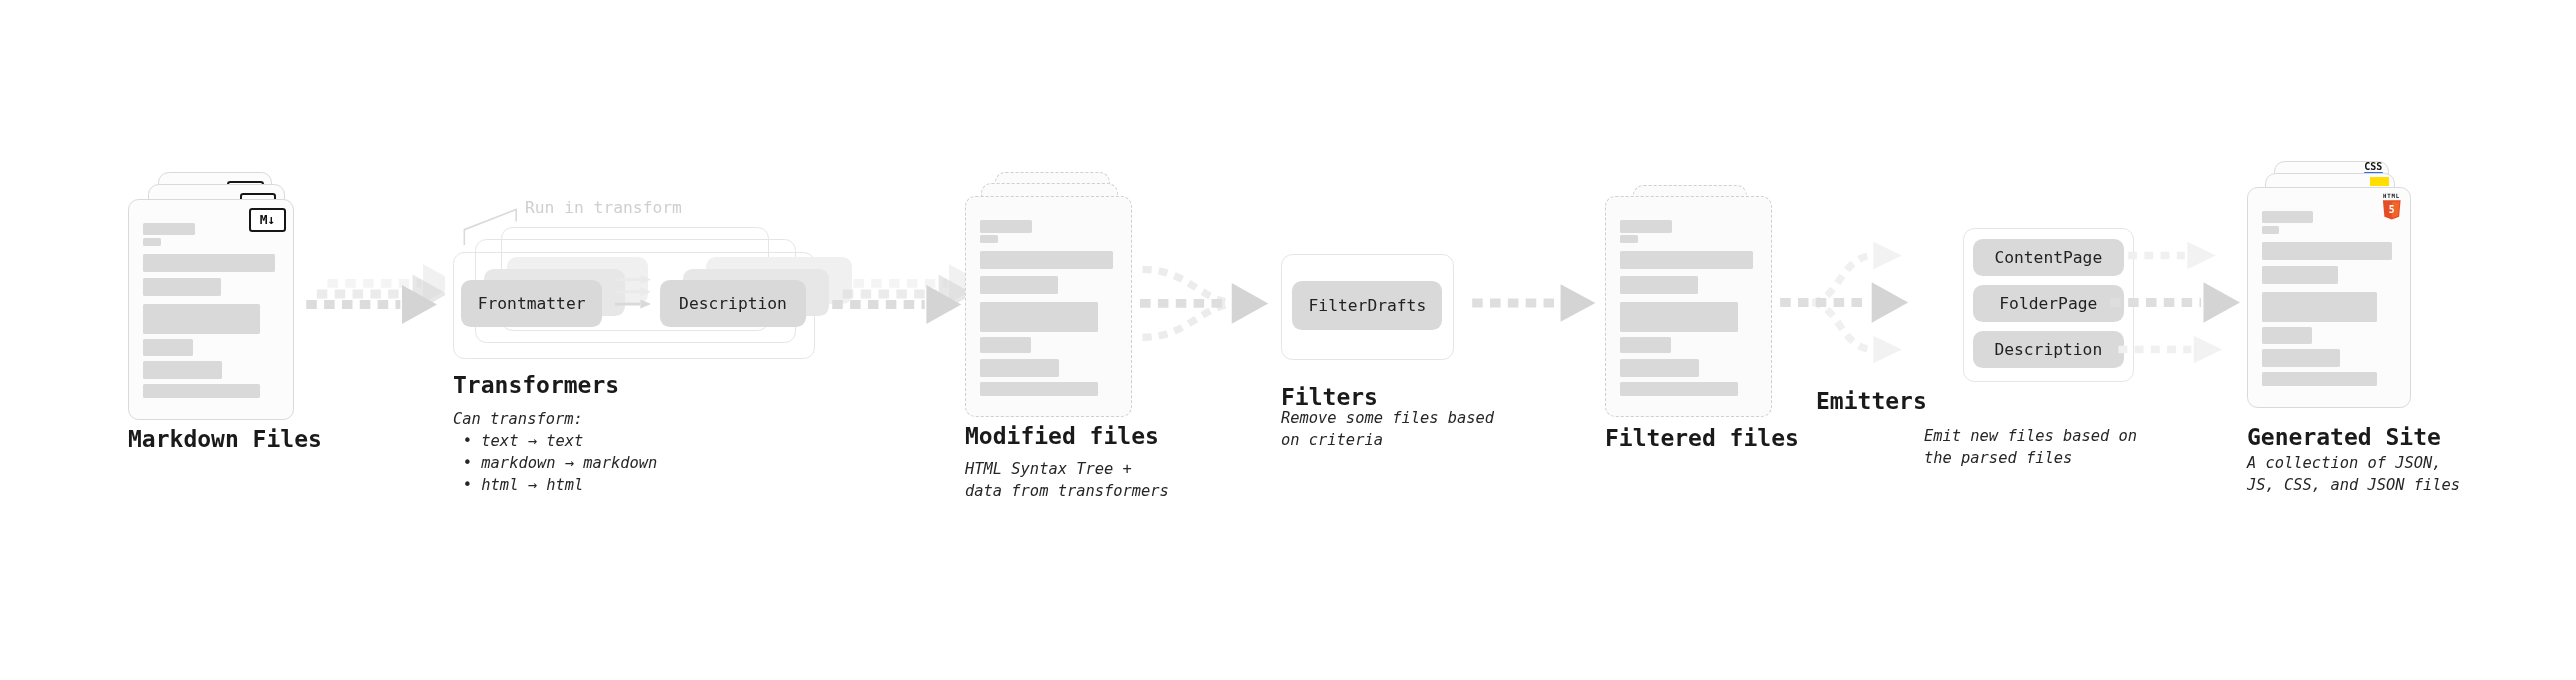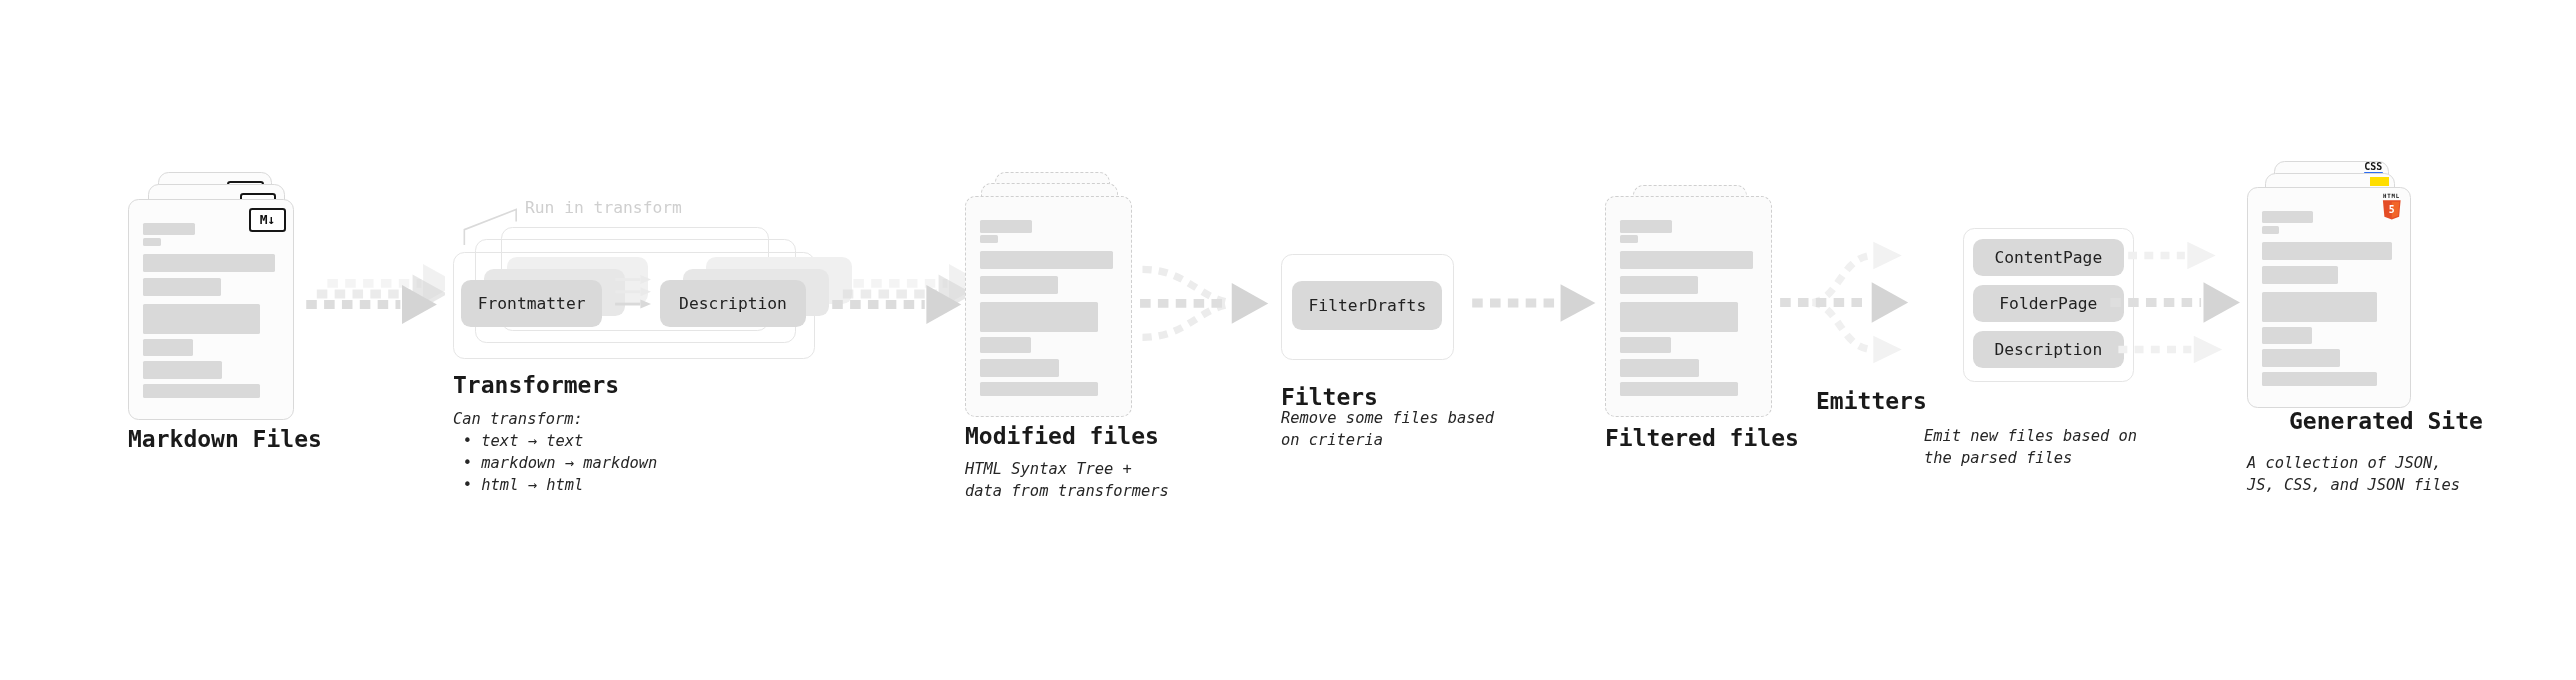--- a/index.html
+++ b/index.html
@@ -241,20 +241,20 @@
           <div class="bar" style="width: 13%; height: 8.1px; margin-top: 2.4px;"></div>
           <div class="bar" style="width: 97%; height: 18px; margin-top: 8.1px;"></div>
           <div class="bar" style="width: 57%; height: 18px; margin-top: 6.5px;"></div>
           <div class="bar" style="width: 86%; height: 30px; margin-top: 8.1px;"></div>
           <div class="bar" style="width: 37%; height: 16.3px; margin-top: 4.9px;"></div>
           <div class="bar" style="width: 58%; height: 18px; margin-top: 5.7px;"></div>
           <div class="bar" style="width: 86%; height: 14px; margin-top: 4.9px;"></div>
         </div>
     </div>
   </div>
-  <div class="stage-title" style="left:2247px;top:408px;margin-left:42px;">Generated Site</div>
+  <div class="stage-title" style="left:2247px;top:424px;">Generated Site</div>
   <div class="stage-desc" style="left:2247px;top:452px;">
     <div>A collection of JSON,</div>
     <div>JS, CSS, and JSON files</div>
   </div>
 
 </div>
 
 
 </body></html>

